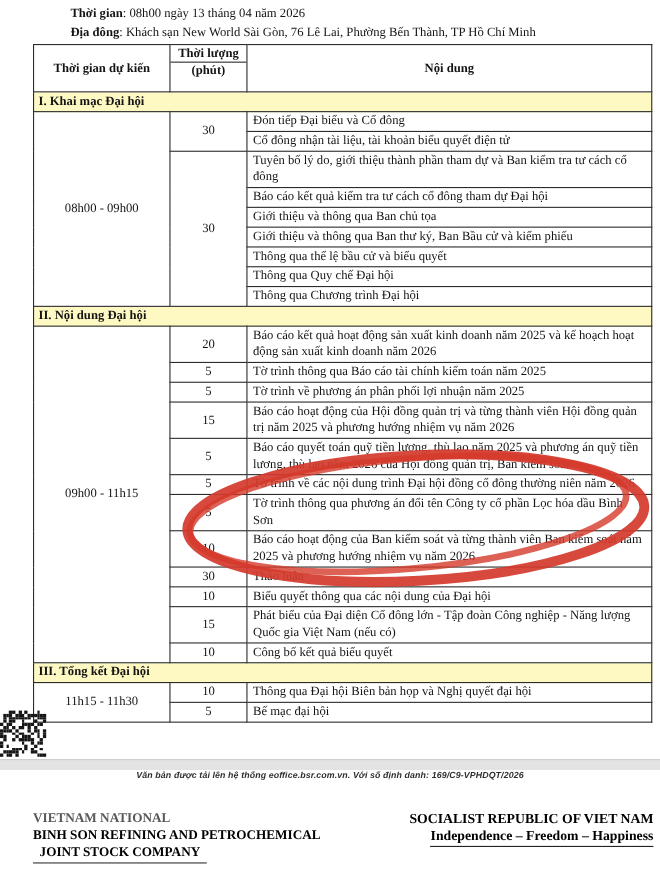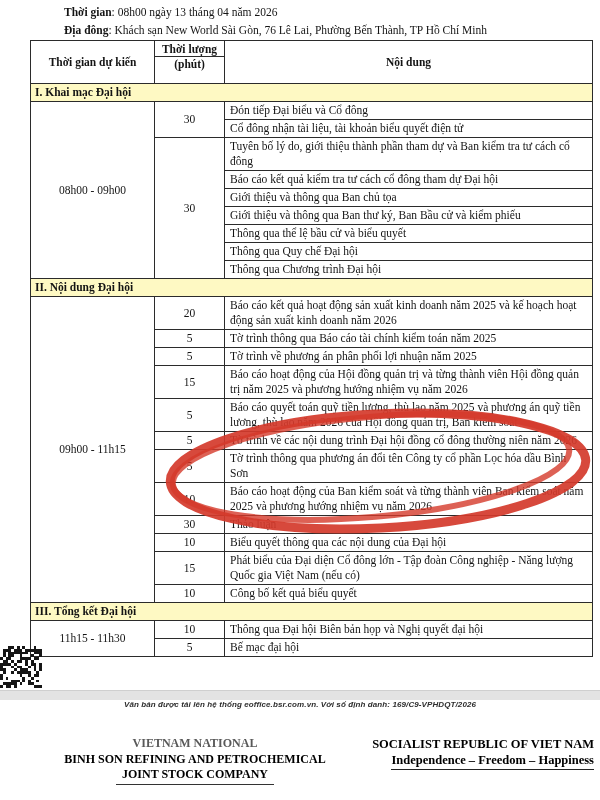--- a/index.html
+++ b/index.html
@@ -40,21 +40,21 @@
 
   
   .upload-note{
     position:absolute;left:0;top:676px;width:100%;text-align:center;
     font-family:"Liberation Sans", sans-serif;font-style:italic;font-weight:bold;
     font-size:8px;color:#2e2e2e;letter-spacing:0.1px;margin-top:24px;
   }
   .page-break{position:absolute;left:0;top:690px;width:100%;height:9px;background:#e3e3e3;border-top:1px solid #cfcfcf;}
 
   
-  .np-left{position:absolute;left:30px;top:736px;width:330px;text-align:center;
+  .np-left{position:absolute;left:30px;top:736px;width:330px;text-align:left;
            font-size:12px;line-height:15.5px;}
   .np-left .soft{color:#595959;font-weight:bold;}
   .np-left .hard{color:#000;font-weight:bold;}
   .np-left .uline{display:inline-block;border-bottom:1.5px solid #333;padding:0 6px 1px 6px;}
   .np-right{position:absolute;left:322px;top:736px;width:272px;text-align:right;
             font-size:12.5px;font-weight:bold;color:#000;line-height:16px;}
   .np-right .uline{display:inline-block;border-bottom:1.5px solid #222;padding-bottom:1px;}
 </style>
 </head>
 <body>

